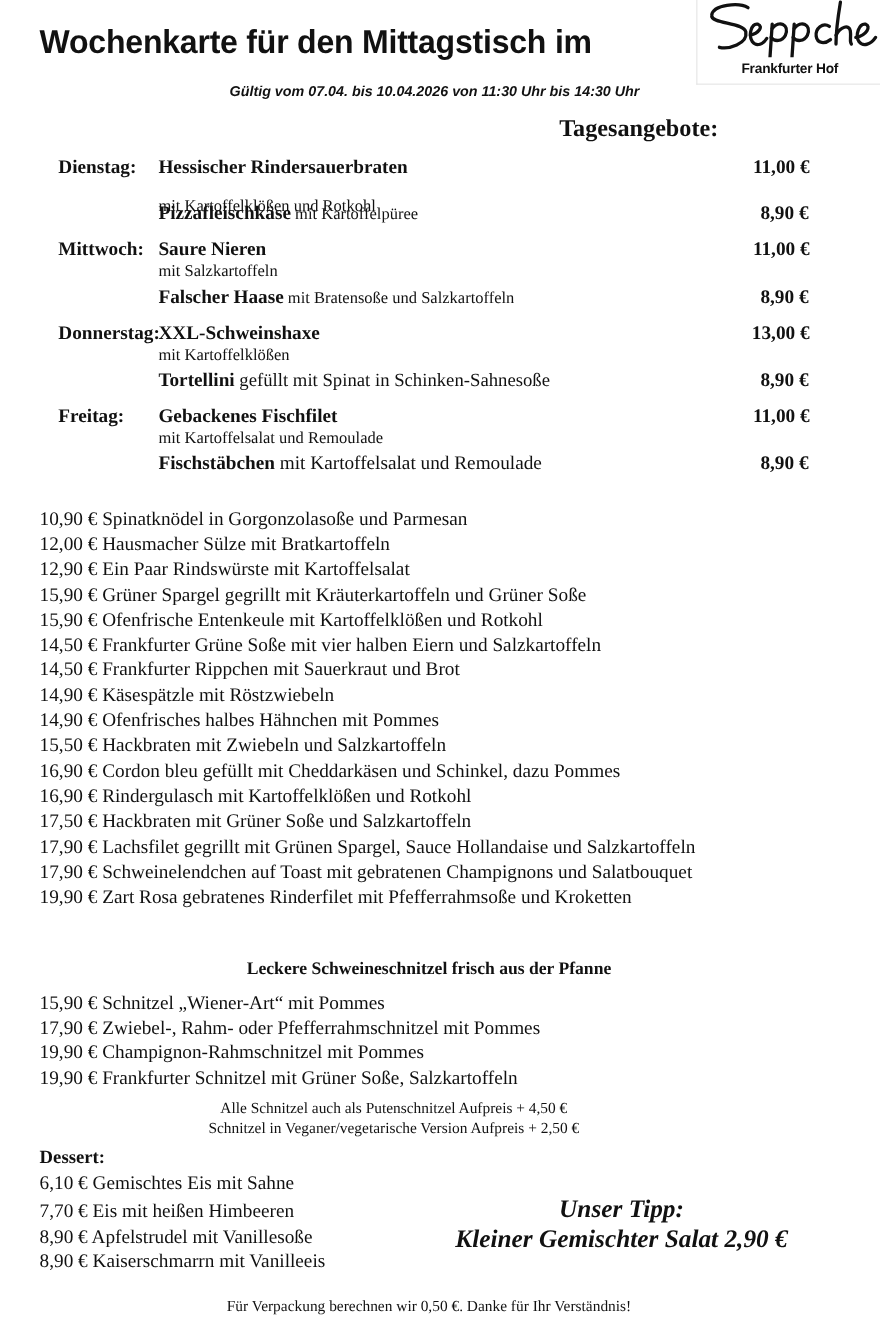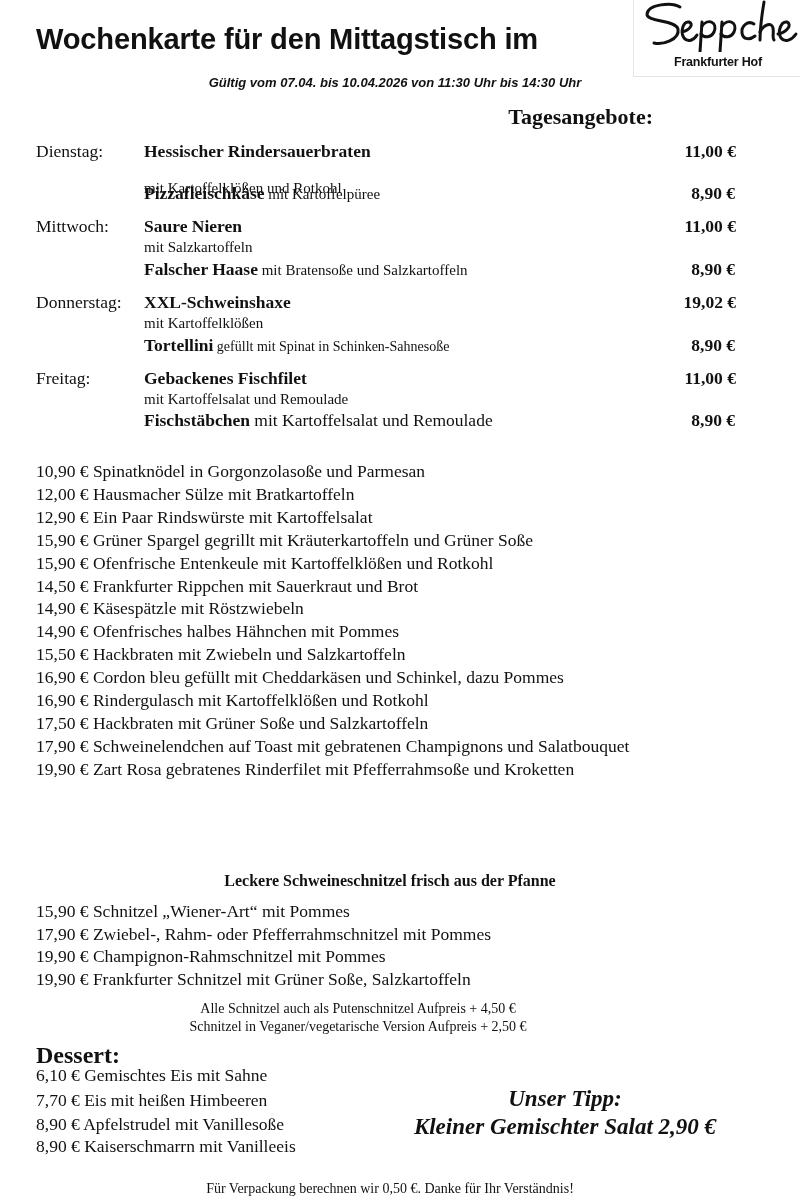--- a/index.html
+++ b/index.html
@@ -10,38 +10,38 @@
   #title { position: absolute; left: 36px; top: 22px; font-size: 30px; font-weight: bold; letter-spacing: -0.2px; white-space: nowrap; transform: scaleX(0.97); transform-origin: left; }
   #logo-box { position: absolute; left: 633px; top: -2px; width: 168px; height: 78px; border-left: 1px solid #e4e4e4; border-bottom: 1px solid #e4e4e4; background: #fff; }
   #logo-script { position: absolute; left: 8px; top: 0px; width: 158px; height: 54px; }
   #logo-sub { position: absolute; left: 0; right: 0; top: 57px; text-align: center; font-size: 12.5px; font-weight: bold; letter-spacing: -0.2px; }
   #validity { position: absolute; left: 0; width: 800px; top: 75px; text-align: center; font-size: 13px; font-weight: bold; font-style: italic; padding-left: 0; }
   #validity span { display: inline-block; margin-left: -10px; }
   #daily-heading { position: absolute; left: 0; width: 653px; top: 104px; text-align: right; font-size: 22px; font-weight: bold; }
   #daily-heading span { display:inline-block; margin-left:-20px; }
 
   .day-block { position: absolute; left: 36px; width: 700px; font-size: 17.5px; line-height: 22px; }
-  .day-label { position: absolute; left: 0; top: 0; font-weight: normal; }
+  .day-label { position: absolute; left: 17px; top: 0; font-weight: bold; }
   .dish-line { position: absolute; left: 108px; white-space: nowrap; }
   .dish-line b { font-weight: bold; }
   .sub-line { position: absolute; left: 108px; font-size: 15px; white-space: nowrap; }
   .price { position: absolute; right: 0; font-weight: bold; text-align: right; width: 100px; }
   .price.small { right: 1px; }
 
   #menu-list { position: absolute; left: 36px; top: 460px; font-size: 17.5px; line-height: 22.9px; }
   .menu-row { white-space: nowrap; }
 
   #schnitzel-heading { position: absolute; left: 0; width: 800px; top: 872px; text-align: center; font-size: 16px; font-weight: bold; }
   #schnitzel-heading span { display:inline-block; margin-left:-20px; }
   #schnitzel-list { position: absolute; left: 36px; top: 900px; font-size: 17.5px; line-height: 22.5px; }
   .notes { position: absolute; left: 0; width: 736px; text-align: center; font-size: 14px; line-height: 18px; }
   .notes div { margin-left: -20px; }
   #notes { top: 1000px; }
 
-  #dessert-heading { position: absolute; left: 36px; top: 1042px; font-size: 24px; font-weight: bold; }
+  #dessert-heading { position: absolute; left: 36px; top: 1042px; font-size: 17px; font-weight: bold; }
   #dessert-list { position: absolute; left: 36px; top: 1063px; font-size: 17.5px; }
   #dessert-list .menu-row { height: 24.5px; line-height: 24px; }
   #dessert-list .menu-row:nth-child(4) { margin-top: -3px; }
 
   #tip { position: absolute; left: 390px; width: 350px; top: 1085px; text-align: center; font-weight: bold; font-style: italic; font-size: 23px; line-height: 28px; }
   #footer { position: absolute; left: 0; width: 800px; top: 1181px; text-align: center; font-size: 14px; }
   #footer span { display:inline-block; margin-left:-20px; }
 </style>
 </head>
 <body>
@@ -91,48 +91,50 @@
   <div class="dish-line" style="top:0;"><b>Saure Nieren</b></div>
   <div class="price" style="top:0;">11,00 €</div>
   <div class="sub-line" style="top:21px;">mit Salzkartoffeln</div>
   <div class="dish-line" style="top:43px;"><b>Falscher Haase</b><span style="font-size:15px;"> mit Bratensoße und Salzkartoffeln</span></div>
   <div class="price small" style="top:43px;">8,90 €</div>
 </div>
 
 <div class="day-block serif" style="top:291px; height:70px;">
   <div class="day-label">Donnerstag:</div>
   <div class="dish-line" style="top:0;"><b>XXL-Schweinshaxe</b></div>
-  <div class="price" style="top:0;">19,02 €</div>
+  <div class="price" style="top:0;">13,00 €</div>
   <div class="sub-line" style="top:21px;">mit Kartoffelklößen</div>
-  <div class="dish-line" style="top:43px;"><b>Tortellini</b><span style="font-size:14px;"> gefüllt mit Spinat in Schinken-Sahnesoße</span></div>
+  <div class="dish-line" style="top:43px;"><b>Tortellini</b><span style="font-size:17px;"> gefüllt mit Spinat in Schinken-Sahnesoße</span></div>
   <div class="price small" style="top:43px;">8,90 €</div>
 </div>
 
 <div class="day-block serif" style="top:367px; height:70px;">
   <div class="day-label">Freitag:</div>
   <div class="dish-line" style="top:0;"><b>Gebackenes Fischfilet</b></div>
   <div class="price" style="top:0;">11,00 €</div>
   <div class="sub-line" style="top:21px;">mit Kartoffelsalat und Remoulade</div>
   <div class="dish-line" style="top:42px;"><b>Fischstäbchen</b><span> mit Kartoffelsalat und Remoulade</span></div>
   <div class="price small" style="top:42px;">8,90 €</div>
 </div>
 
 <div id="menu-list" class="serif">
   <div class="menu-row"><span>10,90 €</span> <span>Spinatknödel in Gorgonzolasoße und Parmesan</span></div>
   <div class="menu-row"><span>12,00 €</span> <span>Hausmacher Sülze mit Bratkartoffeln</span></div>
   <div class="menu-row"><span>12,90 €</span> <span>Ein Paar Rindswürste mit Kartoffelsalat</span></div>
   <div class="menu-row"><span>15,90 €</span> <span>Grüner Spargel gegrillt mit Kräuterkartoffeln und Grüner Soße</span></div>
   <div class="menu-row"><span>15,90 €</span> <span>Ofenfrische Entenkeule mit Kartoffelklößen und Rotkohl</span></div>
+  <div class="menu-row"><span>14,50 €</span> <span>Frankfurter Grüne Soße mit vier halben Eiern und Salzkartoffeln</span></div>
   <div class="menu-row"><span>14,50 €</span> <span>Frankfurter Rippchen mit Sauerkraut und Brot</span></div>
   <div class="menu-row"><span>14,90 €</span> <span>Käsespätzle mit Röstzwiebeln</span></div>
   <div class="menu-row"><span>14,90 €</span> <span>Ofenfrisches halbes Hähnchen mit Pommes</span></div>
   <div class="menu-row"><span>15,50 €</span> <span>Hackbraten mit Zwiebeln und Salzkartoffeln</span></div>
   <div class="menu-row"><span>16,90 €</span> <span>Cordon bleu gefüllt mit Cheddarkäsen und Schinkel, dazu Pommes</span></div>
   <div class="menu-row"><span>16,90 €</span> <span>Rindergulasch mit Kartoffelklößen und Rotkohl</span></div>
   <div class="menu-row"><span>17,50 €</span> <span>Hackbraten mit Grüner Soße und Salzkartoffeln</span></div>
+  <div class="menu-row"><span>17,90 €</span> <span>Lachsfilet gegrillt mit Grünen Spargel, Sauce Hollandaise und Salzkartoffeln</span></div>
   <div class="menu-row"><span>17,90 €</span> <span>Schweinelendchen auf Toast mit gebratenen Champignons und Salatbouquet</span></div>
   <div class="menu-row"><span>19,90 €</span> <span>Zart Rosa gebratenes Rinderfilet mit Pfefferrahmsoße und Kroketten</span></div>
 </div>
 
 <div id="schnitzel-heading" class="serif"><span>Leckere Schweineschnitzel frisch aus der Pfanne</span></div>
 <div id="schnitzel-list" class="serif">
   <div class="menu-row"><span>15,90 €</span> <span>Schnitzel „Wiener-Art“ mit Pommes</span></div>
   <div class="menu-row"><span>17,90 €</span> <span>Zwiebel-, Rahm- oder Pfefferrahmschnitzel mit Pommes</span></div>
   <div class="menu-row"><span>19,90 €</span> <span>Champignon-Rahmschnitzel mit Pommes</span></div>
   <div class="menu-row"><span>19,90 €</span> <span>Frankfurter Schnitzel mit Grüner Soße, Salzkartoffeln</span></div>

